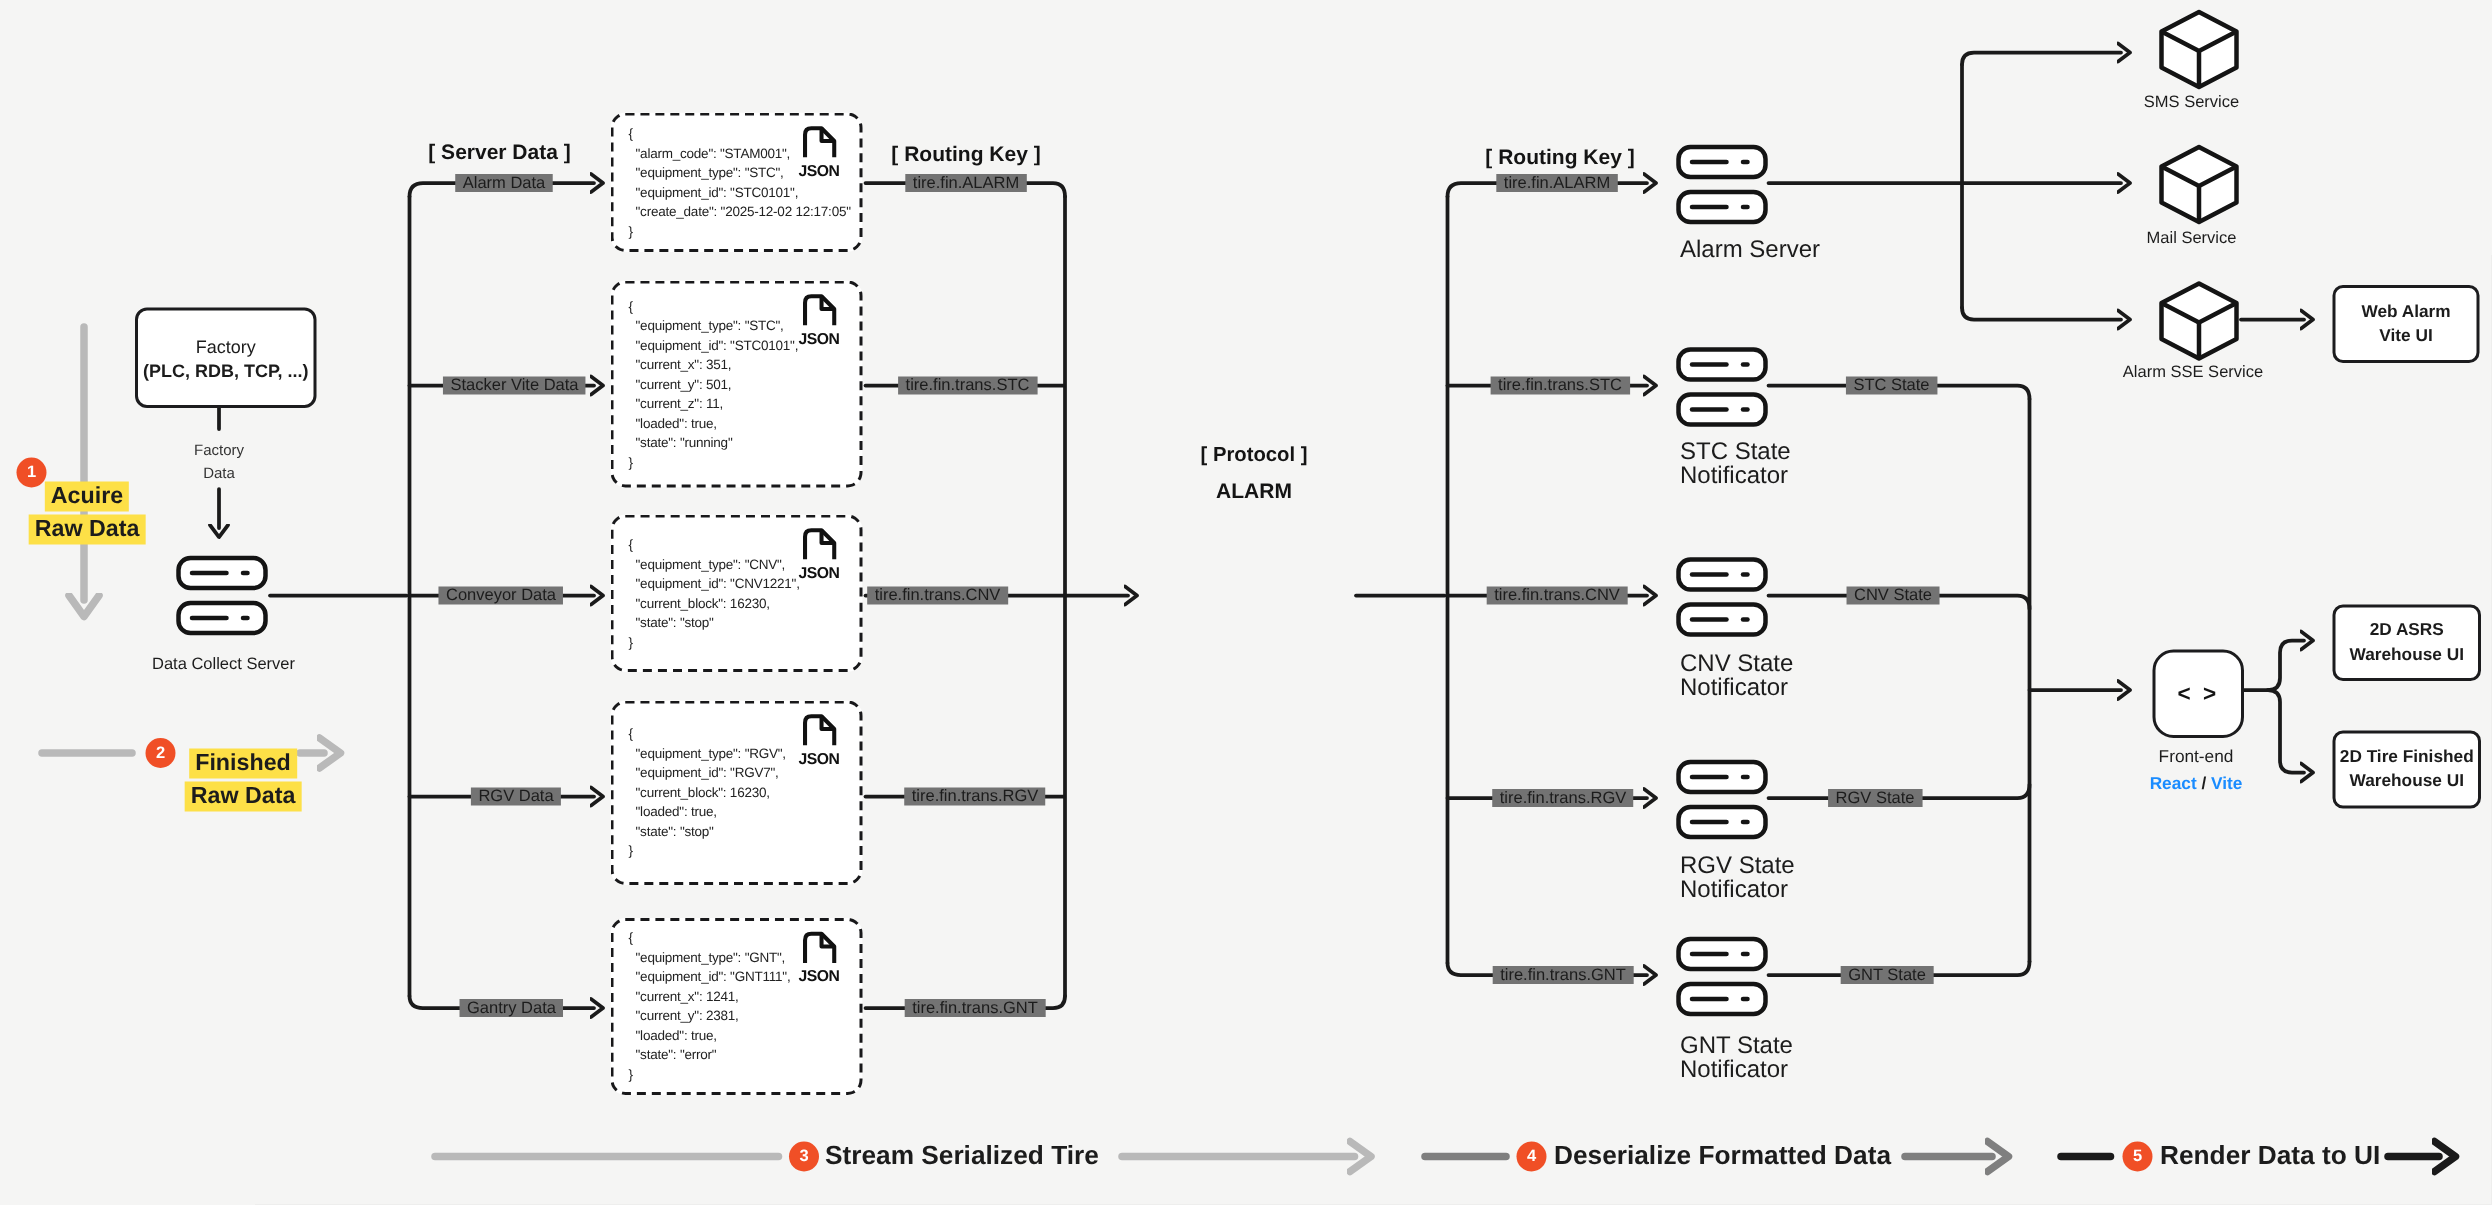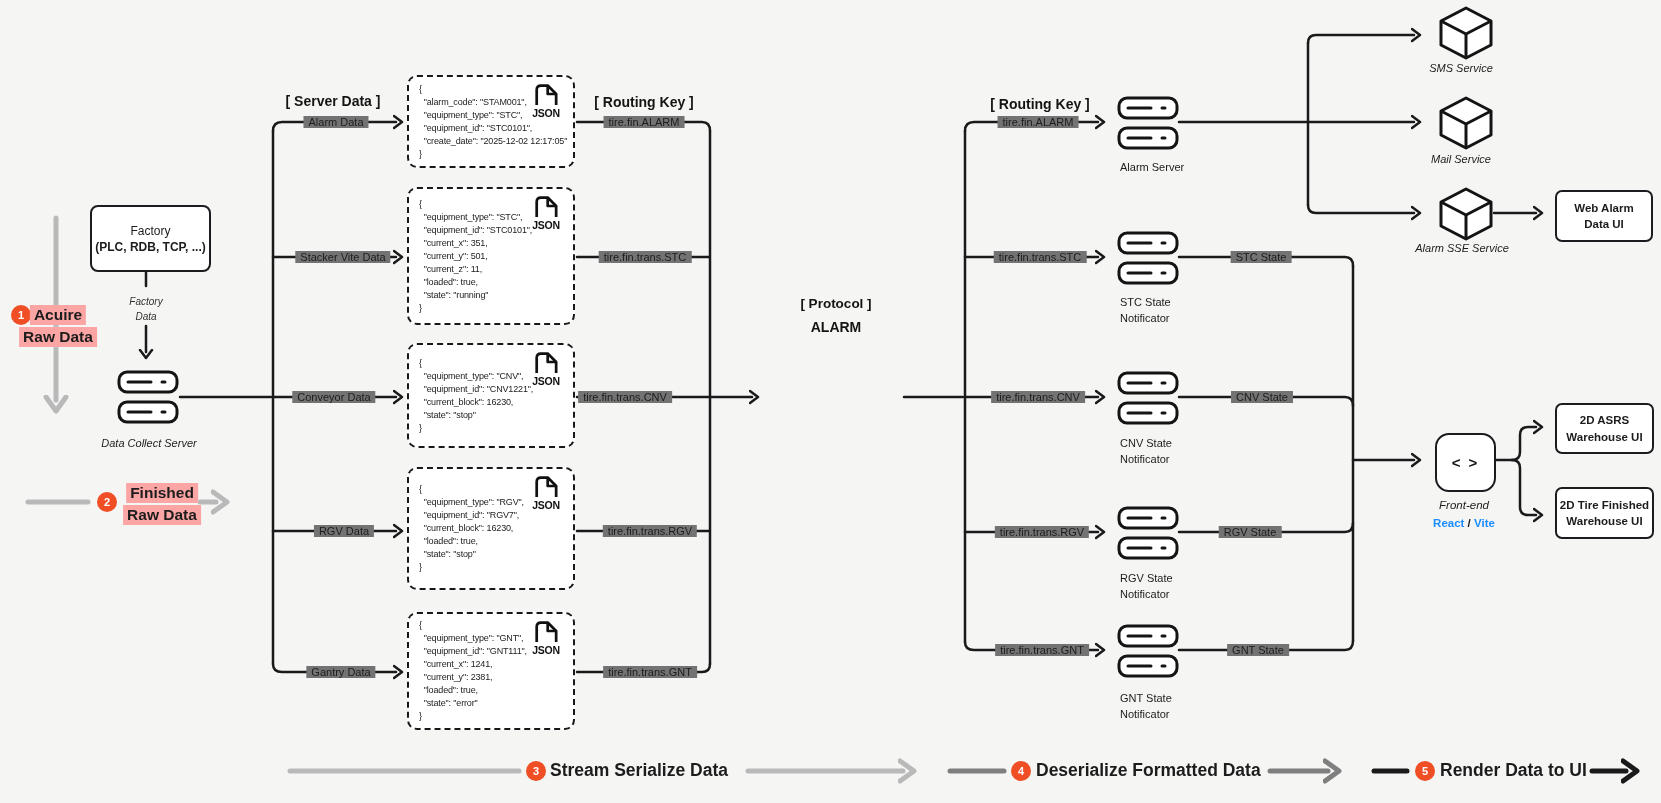--- a/index.html
+++ b/index.html
@@ -3,41 +3,41 @@
 <meta charset="utf-8">
 <style>
   html,body{margin:0;padding:0;background:#e8e8e8;}
   .canvas{position:relative;width:1661px;height:803px;background:#f5f5f4;overflow:hidden;
           font-family:"Liberation Sans",sans-serif;color:#1c1c1c;}
   svg.wires{position:absolute;left:0;top:0;z-index:1;}
   
   .wlbl{position:absolute;z-index:3;transform:translate(-50%,-50%);background:#737373;
         padding:0 5px;font-size:11px;white-space:nowrap;color:#1c1c1c;}
   .cap{position:absolute;z-index:3;transform:translate(-50%,-50%);font-size:11px;
-       white-space:nowrap;color:#1c1c1c;text-align:right;font-style:italic;}
-  .cap-l{position:absolute;z-index:3;font-size:11px;line-height:16px;color:#1c1c1c;white-space:nowrap;}
+       white-space:nowrap;color:#1c1c1c;text-align:right;}
+  .cap-l{position:absolute;z-index:3;font-size:16px;line-height:16px;color:#1c1c1c;white-space:nowrap;}
   .hdr{position:absolute;z-index:3;transform:translate(-50%,-50%);font-weight:700;font-size:14px;
        white-space:nowrap;color:#141414;}
   .box{position:absolute;z-index:3;background:#fff;border:2.5px solid #1c1c1e;border-radius:8px;
        display:flex;flex-direction:column;align-items:center;justify-content:center;text-align:center;}
   .ui-box{font-size:11.5px;font-weight:700;line-height:16.5px;border-radius:7px;}
   .factory-box div.t1{font-size:12px;}
   .factory-box div.t2{font-size:12px;font-weight:700;margin-top:2px;}
   .jbox{position:absolute;z-index:3;background:#fff;border:2.5px dashed #18181a;border-radius:10px;
         display:flex;flex-direction:column;justify-content:center;padding:4px 0 4px 10px;box-sizing:border-box;}
   .jbox .jlines div{white-space:pre;font-size:9px;line-height:13px;letter-spacing:-0.15px;color:#222;}
   .jicon{position:absolute;top:6px;right:8px;width:38px;text-align:center;}
   .jicon .jtxt{font-weight:800;font-size:10.5px;letter-spacing:-0.3px;margin-top:-2px;color:#111;}
   .badge{position:absolute;z-index:4;width:20px;height:20px;border-radius:50%;background:#f04f26;
          color:#fff;font-size:11px;font-weight:700;display:flex;align-items:center;justify-content:center;
          transform:translate(-50%,-50%);}
   .step-big{position:absolute;z-index:4;font-weight:700;font-size:17.5px;white-space:nowrap;
             transform:translateY(-52%);color:#1c1c1c;}
   .step-sm{position:absolute;z-index:4;font-weight:700;font-size:15.5px;white-space:nowrap;
-           transform:translate(-50%,-50%);background:#fca5a5;padding:1px 4px;color:#1c1c1c;}
+           transform:translate(-50%,-50%);background:#fde047;padding:1px 4px;color:#1c1c1c;margin-top:16px;}
   .cyl-label{position:absolute;left:0;top:0;width:108px;height:106px;display:flex;align-items:center;
              justify-content:center;font-weight:700;font-size:15px;color:#141414;}
   .fe-glyph{font-weight:700;font-size:15px;letter-spacing:2px;color:#141414;}
   .stack{position:absolute;z-index:3;transform:translate(-50%,-50%);font-size:11.5px;font-weight:700;white-space:nowrap;}
   .stack .blue{color:#1a8cff;}
   .stack .sep{color:#1c1c1c;font-weight:600;}
   .icon-wrap{position:absolute;z-index:3;line-height:0;}
 </style>
 </head>
 <body>
@@ -396,41 +396,41 @@
           <path d="M29 2 L54 15 V39 L29 52 L4 39 V15 Z"></path>
           <path d="M4 15 L29 28 L54 15" fill="none"></path>
           <path d="M29 28 V52" fill="none"></path>
         </g>
       </svg>
   </div>
   <div class="cap" style="left:1462px;top:248px;">Alarm SSE Service</div>
 
   <div class="box ui-box" style="left:1555px;top:190px;width:94px;height:48px;">
     <div>Web Alarm</div>
-    <div>Data UI</div>
+    <div>Vite UI</div>
   </div>
   <div class="box ui-box" style="left:1555px;top:403px;width:95px;height:47px;">
     <div>2D ASRS</div>
     <div>Warehouse UI</div>
   </div>
   <div class="box ui-box" style="left:1555px;top:487px;width:95px;height:48px;">
     <div>2D Tire Finished</div>
     <div>Warehouse UI</div>
   </div>
 
   <div class="box" style="left:1435px;top:433px;width:57px;height:55px;border-radius:14px;">
     <div class="fe-glyph">&lt; &gt;</div>
   </div>
   <div class="cap" style="left:1464px;top:505px;font-size:11.5px;">Front-end</div>
   <div class="stack" style="left:1464px;top:523px;">
     <span class="blue">React</span><span class="sep"> / </span><span class="blue">Vite</span>
   </div>
 
   <div class="badge" style="left:536px;top:771px;">3</div>
-  <div class="step-big" style="left:550px;top:771px;">Stream Serialize Data</div>
+  <div class="step-big" style="left:550px;top:771px;">Stream Serialized Tire</div>
 
   <div class="badge" style="left:1021px;top:771px;">4</div>
   <div class="step-big" style="left:1036px;top:771px;">Deserialize Formatted Data</div>
 
   <div class="badge" style="left:1425px;top:771px;">5</div>
   <div class="step-big" style="left:1440px;top:771px;">Render Data to UI</div>
 
 </div>
 
 </body></html>

